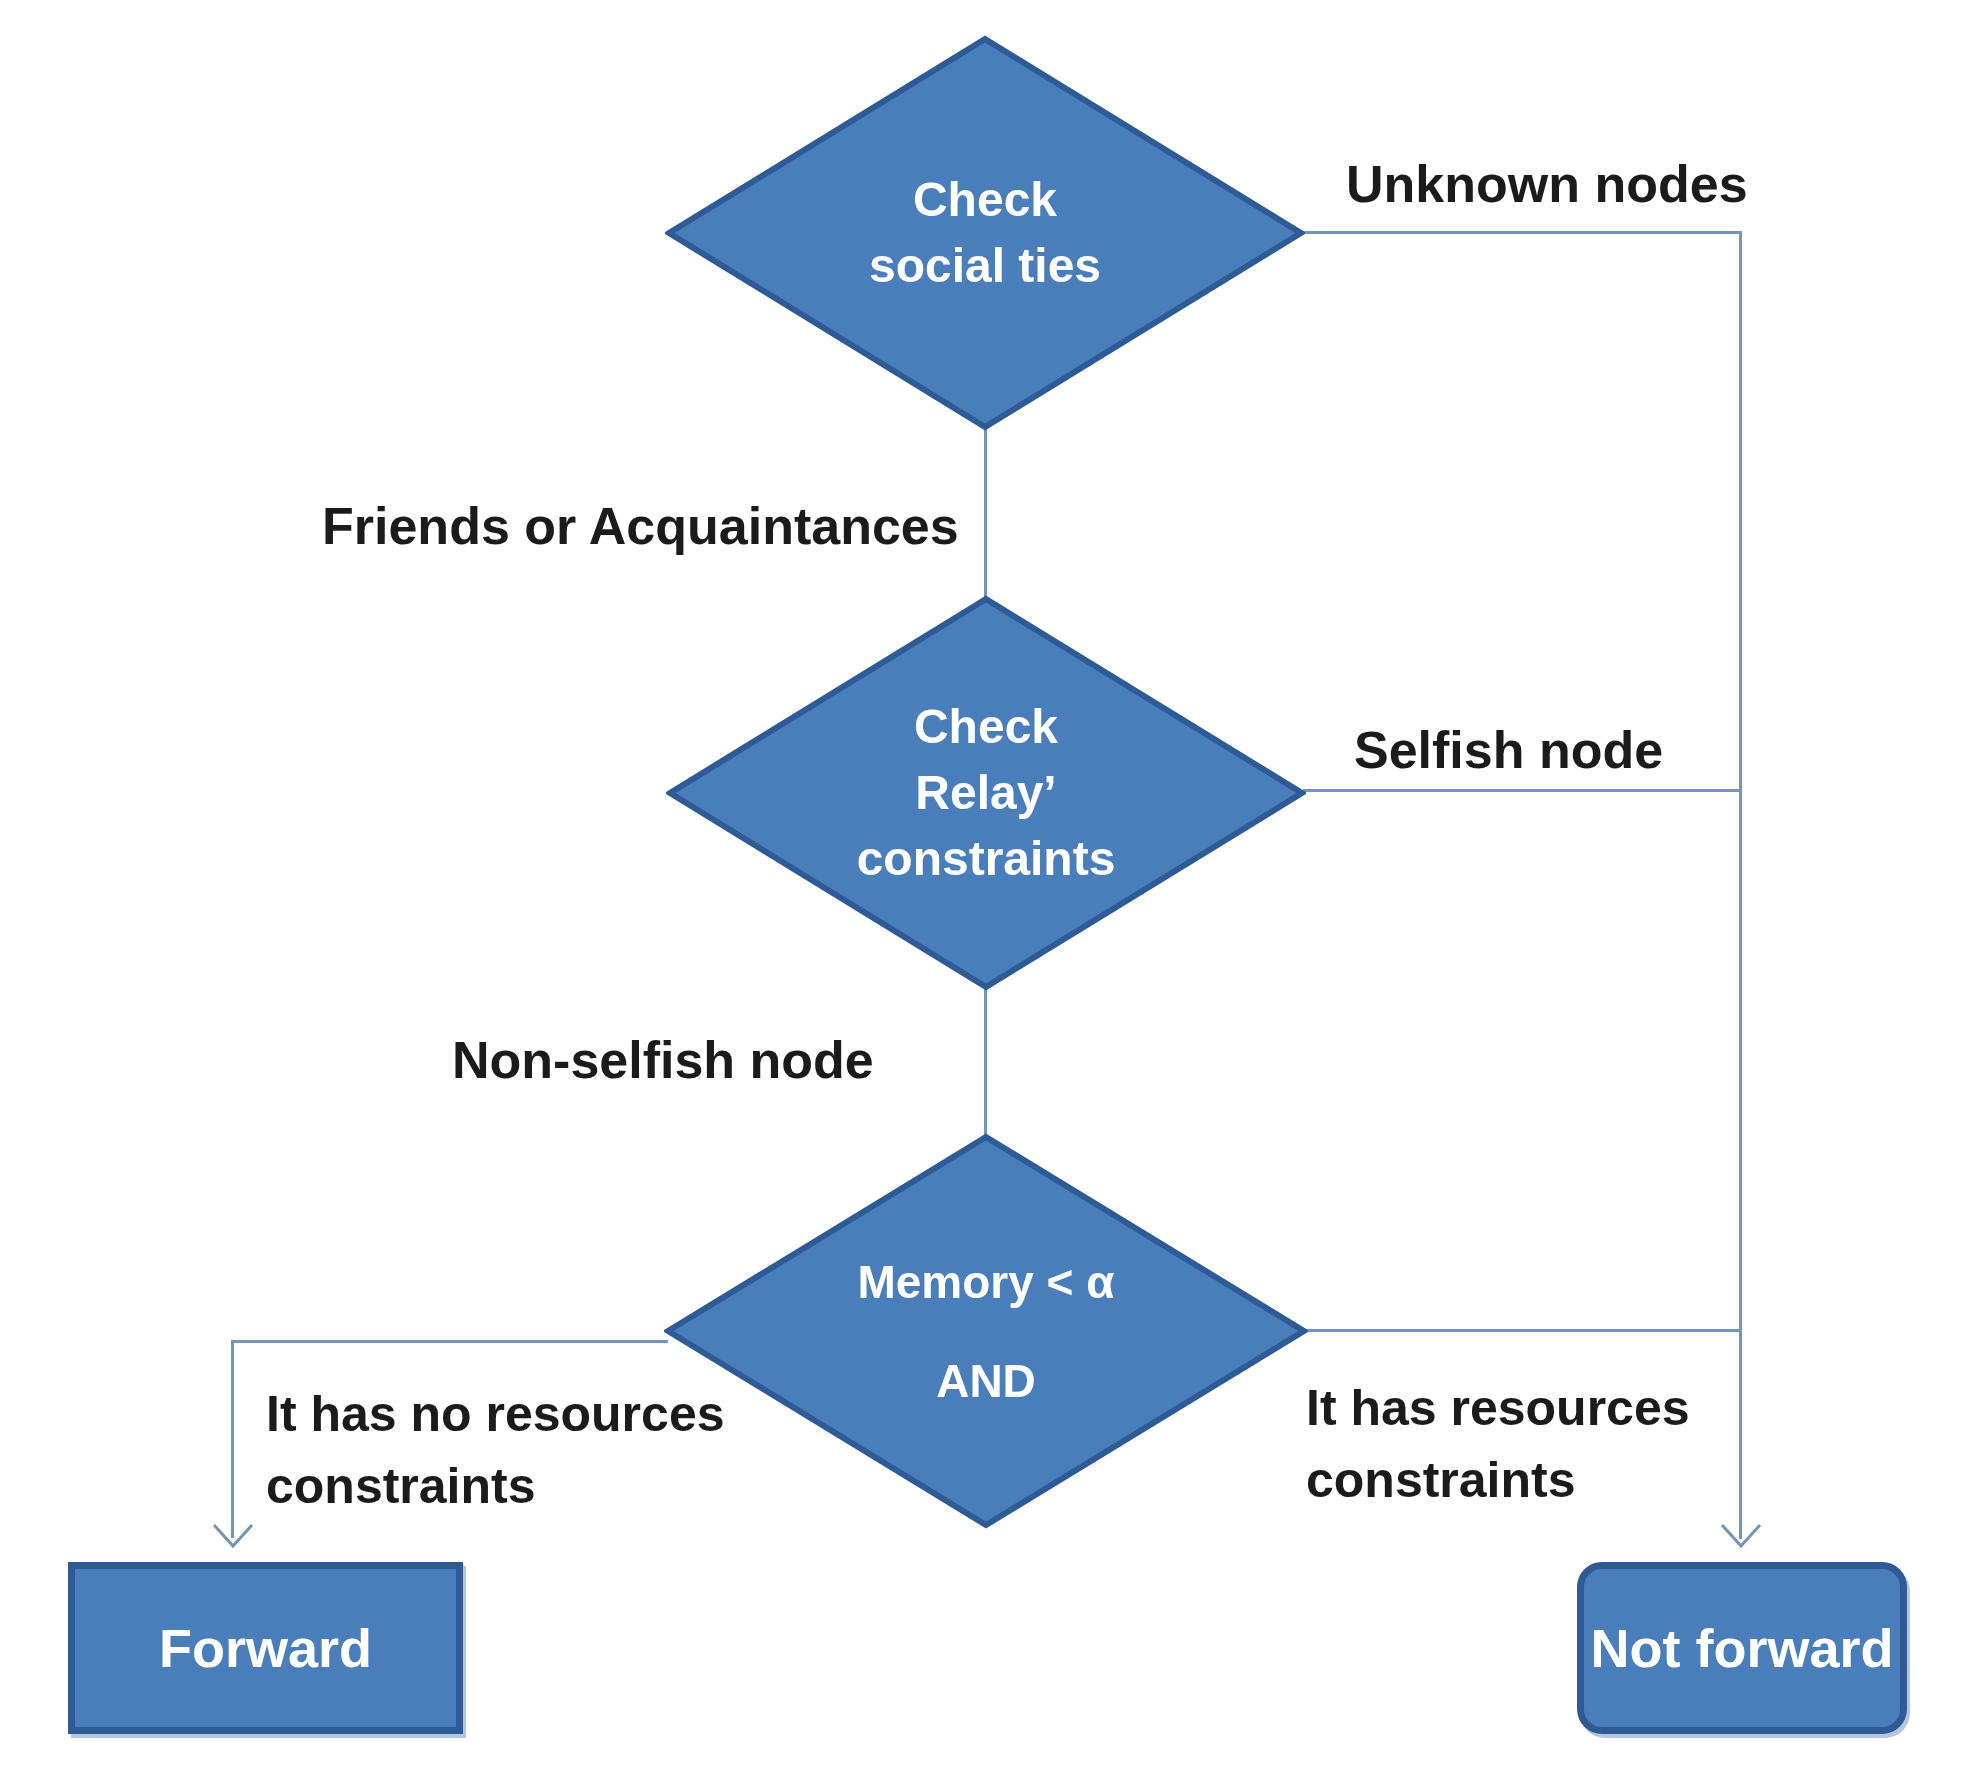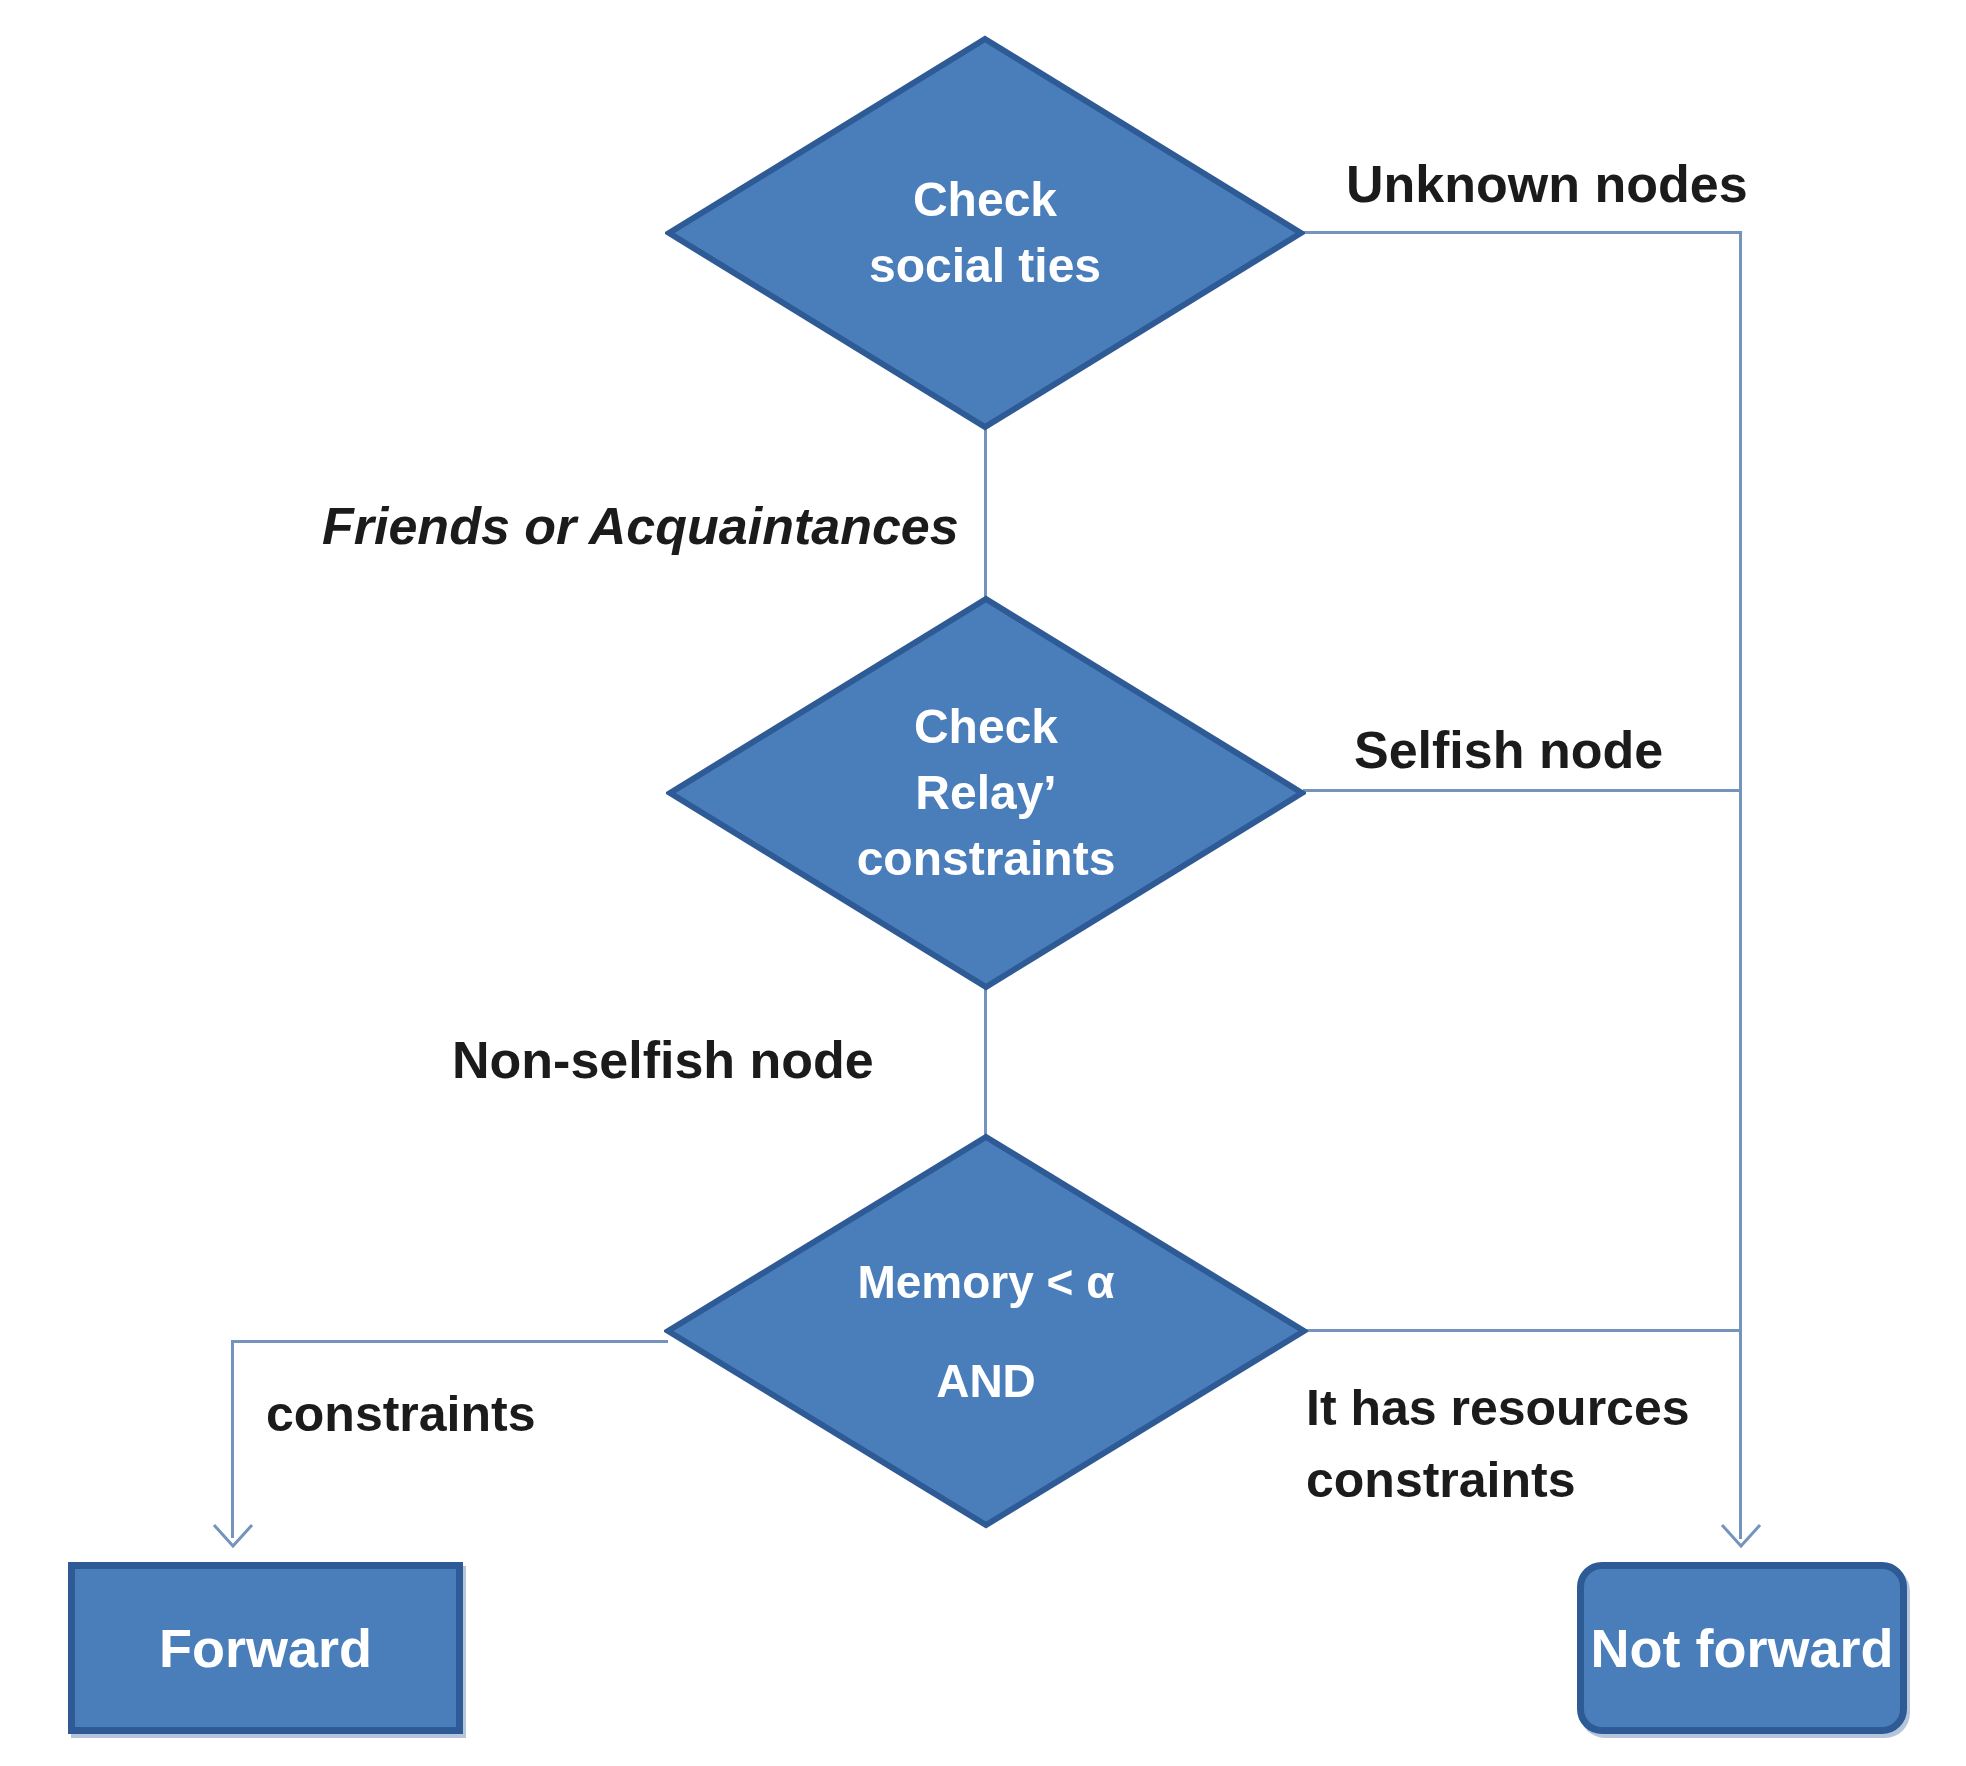--- a/index.html
+++ b/index.html
@@ -121,27 +121,28 @@
   <div class="pbox" style="left:33px;top:1562px;width:395px;height:172px;">
     <span>Forward</span>
   </div>
 
   <div class="pbox" style="left:1542px;top:1562px;width:330px;height:172px;border-radius:25px;">
     <span>Not forward</span>
   </div>
 
   <div class="elabel" style="left:1346px;top:154px;">Unknown nodes</div>
 
-  <div class="elabel" style="left:322px;top:496px;font-style:italic;">Friends or Acquaintances</div>
+  <div class="elabel" style="left:322px;top:496px;">Friends or Acquaintances</div>
 
   <div class="elabel" style="left:1354px;top:720px;">Selfish node</div>
 
   <div class="elabel" style="left:452px;top:1030px;">Non-selfish node</div>
 
   <div class="elabel two-line" style="left:266px;top:1378px;">
+    <div>It has no resources</div>
     <div>constraints</div>
   </div>
 
   <div class="elabel two-line" style="left:1306px;top:1372px;">
     <div>It has resources</div>
     <div>constraints</div>
   </div>
 
 </div>
 

